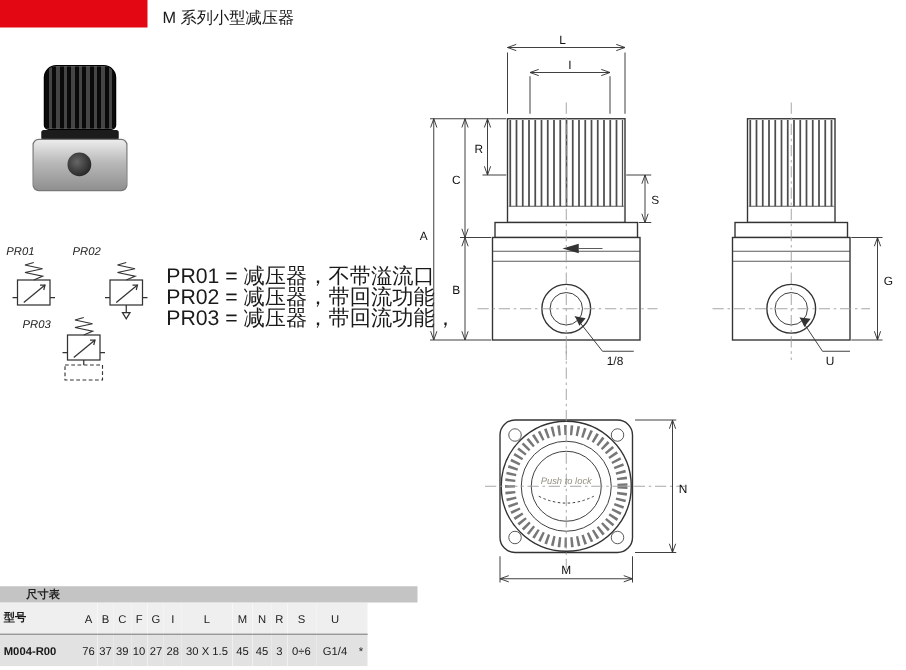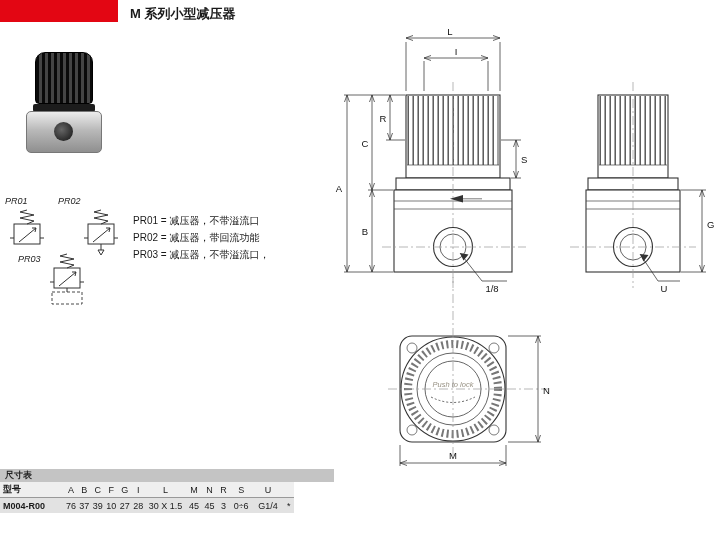--- a/index.html
+++ b/index.html
@@ -1,58 +1,58 @@
 <!DOCTYPE html>
 <html><head>
 <meta charset="utf-8">
 <style>
   html,body{margin:0;padding:0;background:#fff;}
   .page{position:relative;width:725px;height:536px;background:#fff;overflow:hidden;
         font-family:"Liberation Sans","DejaVu Sans",sans-serif;color:#1a1a1a;}
   .logo{position:absolute;left:0;top:0;width:118px;height:22px;background:#e30613;}
-  .title{position:absolute;left:130px;top:5px;font-size:13px;font-weight:bold;}
+  .title{position:absolute;left:130px;top:5px;font-size:13px;font-weight:normal;}
 
   
   .photo{position:absolute;left:26px;top:52px;width:76px;}
   .photo-knob{width:56px;height:50px;margin:0 auto;border:1px solid #000;
     border-radius:10px 10px 4px 4px;
     background:repeating-linear-gradient(90deg,#0a0a0a 0 3px,#454545 3px 6px);}
   .photo-collar{width:62px;height:8px;margin:0 auto;background:#1c1c1c;border-radius:2px;}
   .photo-body{position:relative;width:74px;height:40px;margin:-1px auto 0;
     background:linear-gradient(180deg,#ececec,#b9b9b9 45%,#8f8f8f);
     border:1px solid #777;border-radius:5px;}
   .photo-port{position:absolute;left:27px;top:10px;width:19px;height:19px;border-radius:50%;
     background:radial-gradient(circle at 40% 40%,#666,#111);}
 
   
   .symbols{position:absolute;left:2px;top:194px;}
   .sym-label{font-size:9px;font-style:italic;fill:#222;}
   .sym{stroke:#333;stroke-width:1;fill:none;}
   .sym-dash{stroke:#333;stroke-width:0.9;fill:none;stroke-dasharray:3 2;}
 
-  .desc{position:absolute;left:133px;top:212px;font-size:10px;line-height:17px;}
+  .desc{position:absolute;left:133px;top:212px;font-size:17px;line-height:17px;}
   .desc .indent{padding-left:37px;}
 
   
   .drawing-svg{position:absolute;left:330px;top:25px;}
   .ol{stroke:#333;stroke-width:1.1;}
   .thin{stroke:#444;stroke-width:0.7;fill:none;}
   .dim{stroke:#333;stroke-width:0.75;fill:none;}
   .center{stroke:#999;stroke-width:0.7;stroke-dasharray:9 3 2 3;fill:none;}
   .knurl{stroke:#4d4d4d;stroke-width:81;stroke-dasharray:1.4 3.6;fill:none;}
   .knurl-ring{stroke:#777;stroke-width:8;stroke-dasharray:2 3;fill:none;}
   .dimtext{font-size:9.5px;fill:#111;}
   .push-text{font-size:7.5px;font-style:italic;fill:#979183;}
 
   
   .dim-table{position:absolute;left:0;top:469px;width:334px;}
   .caption-bar{height:13px;line-height:13px;background:#c4c4c4;color:#222;
-    font-size:9px;font-weight:bold;padding-left:5px;}
+    font-size:9px;font-weight:bold;padding-left:21px;}
   .dim-table table{border-collapse:collapse;table-layout:fixed;width:294px;font-size:9px;}
-  .dim-table th,.dim-table td{padding:0;height:15px;text-align:center;font-weight:normal;
+  .dim-table th,.dim-table td{padding:0;height:25px;text-align:center;font-weight:normal;
     white-space:nowrap;overflow:hidden;}
   .dim-table thead tr{background:#efefef;border-bottom:1px solid #999;}
   .dim-table tbody tr:nth-child(1){background:#e2e2e2;}
   .dim-table tbody tr:nth-child(2){background:#14b8a6;border-top:1px solid #bbb;border-bottom:5px solid #1d4ed8;}
   .dim-table .model{text-align:left;padding-left:3px;font-weight:bold;}
   .footnote{position:absolute;left:338px;top:474px;font-size:9px;color:#222;}
 </style>
 </head>
 <body>
 
@@ -102,21 +102,21 @@
       <line x1="0" y1="30" x2="4" y2="30"></line>
       <line x1="30" y1="30" x2="34" y2="30"></line>
       <line x1="17" y1="36" x2="17" y2="40"></line>
       <rect class="sym-dash" x="2" y="40" width="30" height="12"></rect>
     </g>
   </svg>
 
   <div class="desc">
     <div>PR01 = 减压器，不带溢流口</div>
     <div>PR02 = 减压器，带回流功能</div>
-    <div>PR03 = 减压器，不带溢流口，</div>
+    <div>PR03 = 减压器，带回流功能，</div>
   </div>
 
   <svg class="drawing-svg" width="395" height="445" viewBox="0 0 395 445">
 
     <g>
       <line class="knurl" x1="77.5" y1="111.5" x2="168.5" y2="111.5"></line>
       <rect x="77" y="140" width="92" height="12.5" fill="#fff"></rect>
       <line class="thin" x1="77" y1="140" x2="169" y2="140"></line>
       <rect class="ol" fill="none" x="76" y="70" width="94" height="83"></rect>
       <rect class="ol" fill="#fff" x="66" y="153" width="114" height="12"></rect>

